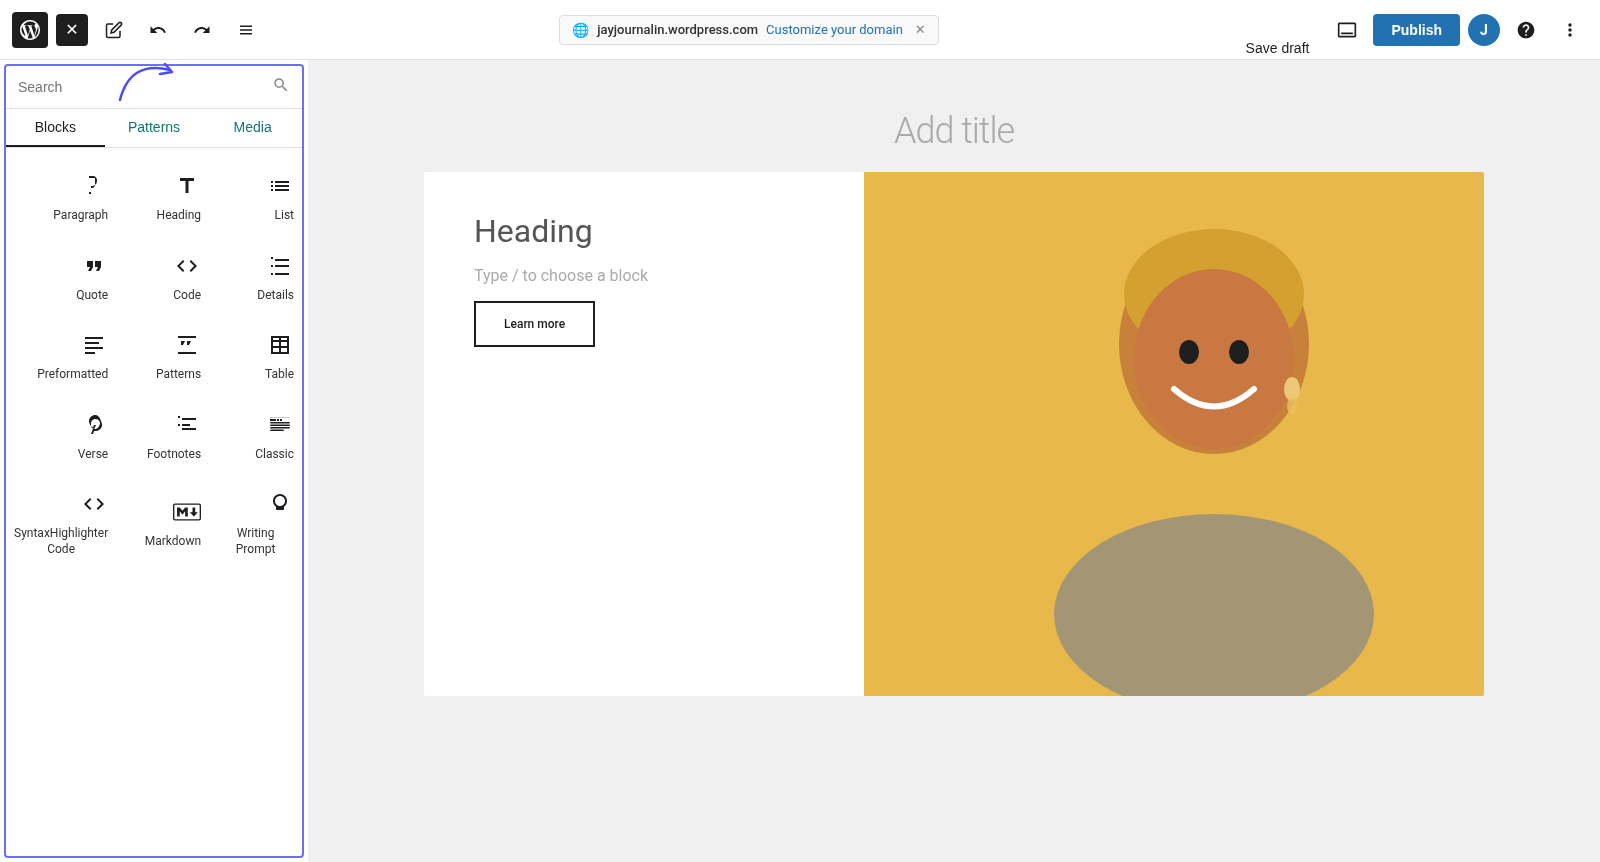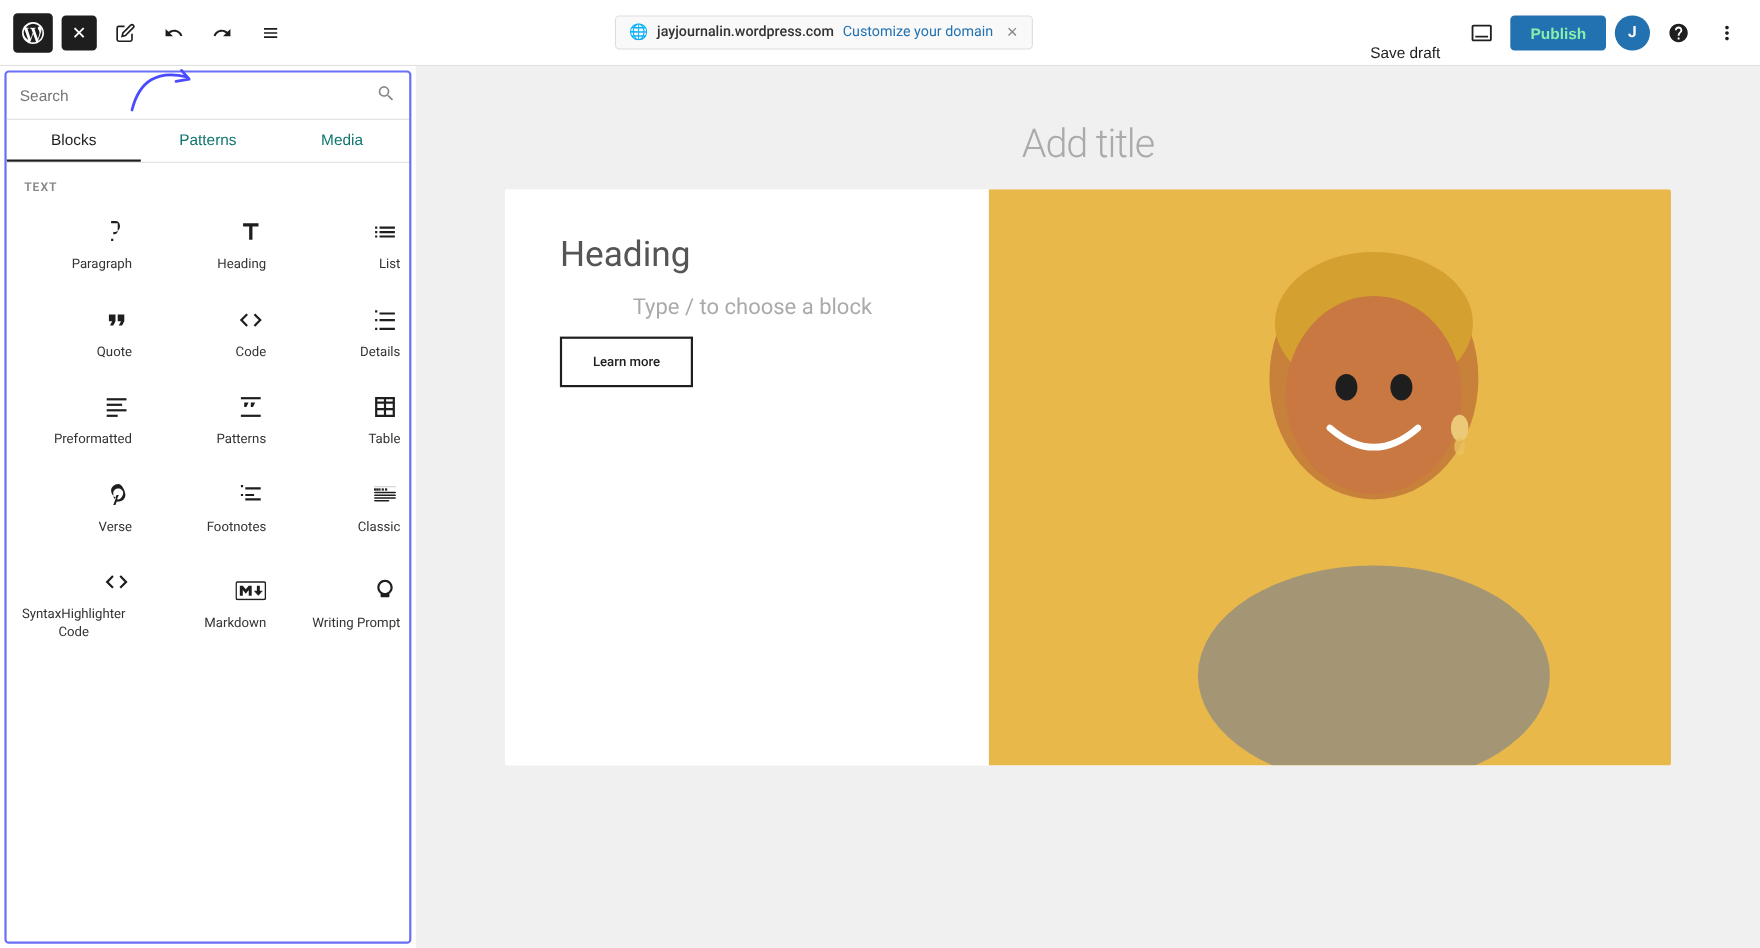--- a/index.html
+++ b/index.html
@@ -38,39 +38,39 @@
     .topbar-right { display: flex; align-items: center; gap: 8px; }
     .save-draft-btn {
       background: none; border: none; padding: 6px 12px; font-size: 14px; color: #1e1e1e;
       cursor: pointer; border-radius: 4px; margin-top: 36px;
     }
     .preview-icon {
       width: 36px; height: 36px; display: flex; align-items: center; justify-content: center;
       cursor: pointer; border-radius: 4px; color: #1e1e1e;
     }
     .publish-btn {
-      background: #2271b1; color: #86efac; border: none; padding: 8px 18px;
+      background: #2271b1; color: #ffffff; border: none; padding: 8px 18px;
       font-size: 14px; font-weight: 600; border-radius: 4px; cursor: pointer;
     }
     .avatar-btn {
       width: 32px; height: 32px; border-radius: 50%; background: #2271b1;
       display: flex; align-items: center; justify-content: center; cursor: pointer;
       color: #fff; font-size: 14px; font-weight: 700;
     }
     .help-btn, .more-btn {
       width: 36px; height: 36px; display: flex; align-items: center; justify-content: center;
       cursor: pointer; border-radius: 4px; color: #1e1e1e; border: none; background: none;
     }
 
     
     .main-layout { display: flex; flex: 1; overflow: hidden; }
 
     
     .sidebar {
-      width: 370px; flex-shrink: 0; border: 2px solid #6b6ef6; border-radius: 4px;
+      width: 300px; flex-shrink: 0; border: 2px solid #6b6ef6; border-radius: 4px;
       display: flex; flex-direction: column; overflow: hidden; margin: 4px; background: #fff;
     }
     .sidebar-search {
       display: flex; align-items: center; padding: 10px 12px; border-bottom: 1px solid #e0e0e0; gap: 8px;
     }
     .sidebar-search input {
       flex: 1; border: none; outline: none; font-size: 14px; color: #333; background: transparent;
     }
     .sidebar-search-icon { color: #888; cursor: pointer; }
     .sidebar-tabs {
@@ -103,21 +103,21 @@
     .post-title-placeholder {
       font-size: 36px; font-weight: 300; color: #aaa; letter-spacing: -1px;
     }
     .editor-content-block {
       max-width: 1060px; margin: 0 auto; background: #fff; border-radius: 2px;
       overflow: hidden;
     }
     .media-text-block { display: flex; gap: 0; }
     .media-text-content { padding: 40px 40px 40px 50px; flex: 1; display: flex; flex-direction: column; gap: 16px; }
     .block-heading { font-size: 32px; font-weight: 400; color: #555; }
-    .block-placeholder { font-size: 20px; color: #aaa; text-align: center; }
+    .block-placeholder { font-size: 16px; color: #aaa; }
     .learn-more-btn {
       display: inline-block; border: 2px solid #1e1e1e; padding: 14px 28px;
       font-size: 12px; font-weight: 500; color: #1e1e1e; cursor: pointer;
       background: none; text-decoration: none; width: fit-content;
     }
     .media-image {
       width: 620px; flex-shrink: 0; background: #e8b84b; overflow: hidden;
       min-height: 500px; position: relative;
     }
     
@@ -214,21 +214,20 @@
       </span>
     </div>
 
     <div class="sidebar-tabs">
       <button class="sidebar-tab active">Blocks</button>
       <button class="sidebar-tab">Patterns</button>
       <button class="sidebar-tab">Media</button>
     </div>
 
     <div class="blocks-content">
-      <div class="section-label">TEXT</div>
       <div class="blocks-grid">
 
         <div class="block-item">
           <div class="block-icon">
             <svg width="24" height="24" viewBox="0 0 24 24" fill="currentColor">
                 <path d="M13 4v7c0 1.66-1.34 3-3 3H9v6H7V4h6zm2-2H7v16h2v-6h1c2.76 0 5-2.24 5-5V6c0-2.21-1.79-4-4-4z"></path>
               </svg>
           </div>
           <span class="block-label">Paragraph</span>
         </div>

